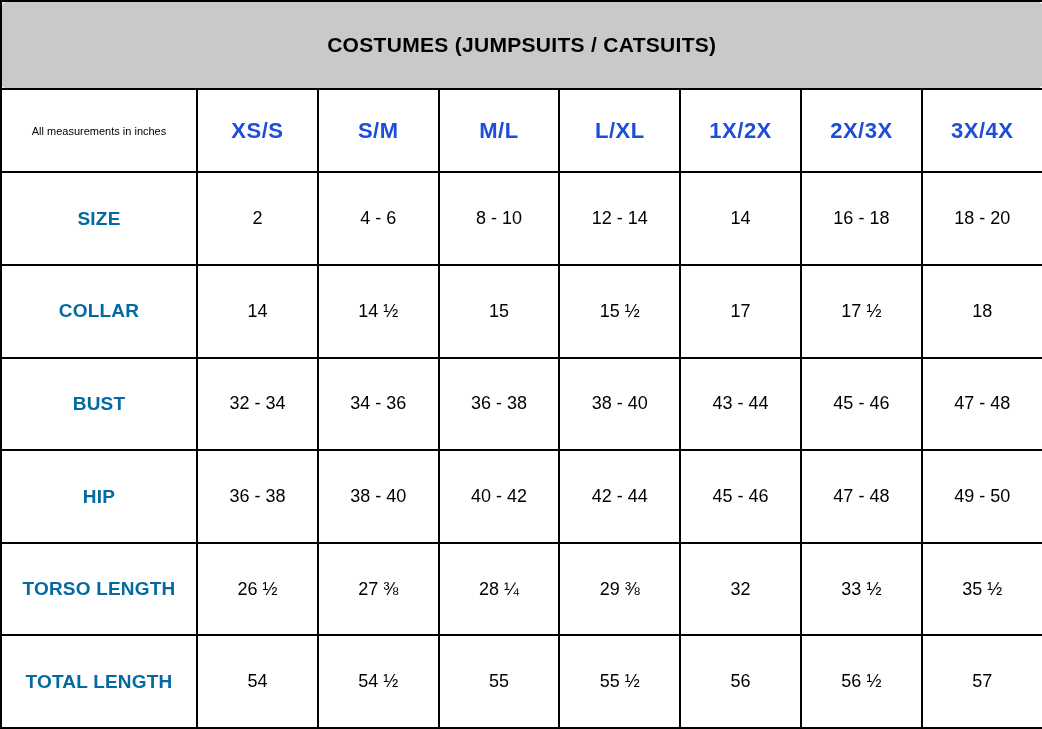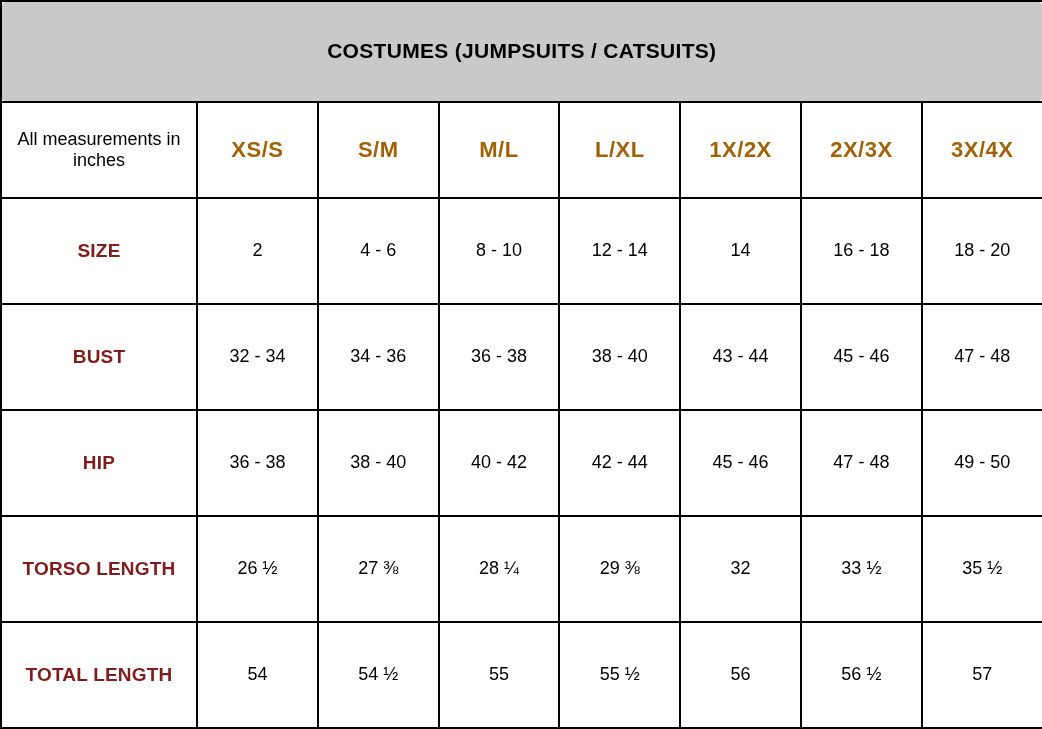--- a/index.html
+++ b/index.html
@@ -35,42 +35,42 @@
     font-size: 21px;
     letter-spacing: 0.3px;
     color: #000000;
     height: 58px;
     text-align: center;
     border-radius: 7px;
   }
   
   .hdr-note {
     background: #ffffff;
-    font-size: 18px;
+    font-size: 11px;
     font-weight: normal;
     color: #000000;
     text-align: center;
     padding: 0 8px;
   }
   .hdr-size {
     background: #ffffff;
     font-size: 22px;
     font-weight: bold;
-    color: #a16207;
+    color: #1d4ed8;
     letter-spacing: 0.5px;
   }
   tr.header-row td { height: 55px; }
   
   tr.data-row td { height: 61px; }
   .row-label {
     font-size: 19px;
     font-weight: bold;
     text-align: left;
     padding-left: 10px;
-    color: #7f1d1d;
+    color: #0369a1;
     letter-spacing: 0.2px;
     margin-left: 40px;
   }
   .cell-val {
     font-size: 18px;
     font-weight: normal;
     color: #000000;
   }
   
   col.c0 { width: 196px; }
@@ -110,20 +110,30 @@
         <td class="row-label">SIZE</td>
         <td class="cell-val">2</td>
         <td class="cell-val">4 - 6</td>
         <td class="cell-val">8 - 10</td>
         <td class="cell-val">12 - 14</td>
         <td class="cell-val">14</td>
         <td class="cell-val">16 - 18</td>
         <td class="cell-val">18 - 20</td>
       </tr>
 
+      <tr class="data-row">
+        <td class="row-label">COLLAR</td>
+        <td class="cell-val">14</td>
+        <td class="cell-val">14 ½</td>
+        <td class="cell-val">15</td>
+        <td class="cell-val">15 ½</td>
+        <td class="cell-val">17</td>
+        <td class="cell-val">17 ½</td>
+        <td class="cell-val">18</td>
+      </tr>
 
       <tr class="data-row">
         <td class="row-label">BUST</td>
         <td class="cell-val">32 - 34</td>
         <td class="cell-val">34 - 36</td>
         <td class="cell-val">36 - 38</td>
         <td class="cell-val">38 - 40</td>
         <td class="cell-val">43 - 44</td>
         <td class="cell-val">45 - 46</td>
         <td class="cell-val">47 - 48</td>

